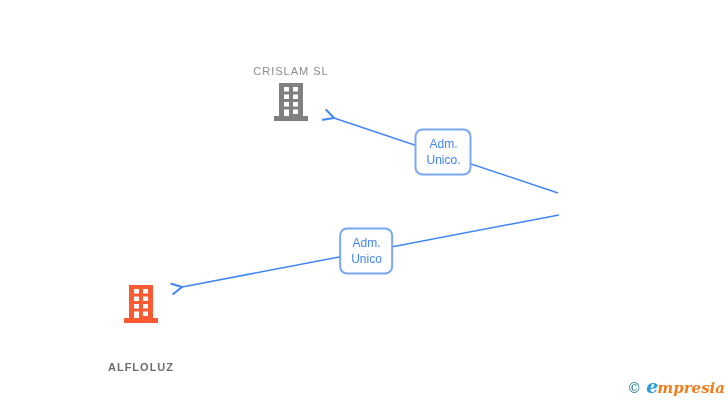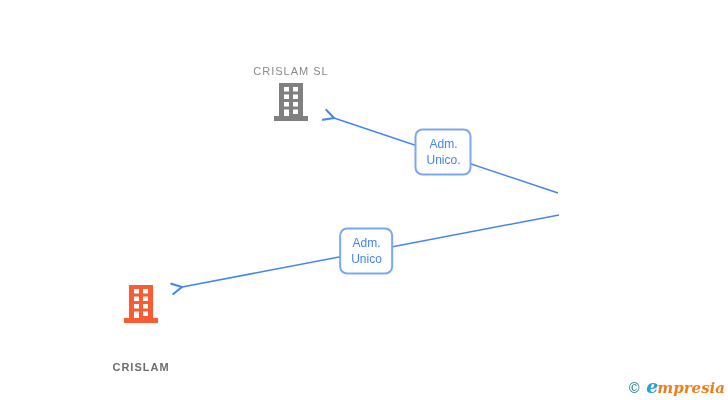--- a/index.html
+++ b/index.html
@@ -82,21 +82,21 @@
       <rect x="10" y="4" width="5" height="4.5" fill="#ffffff"></rect>
       <rect x="19" y="4" width="5" height="4.5" fill="#ffffff"></rect>
       <rect x="10" y="11.5" width="5" height="4.5" fill="#ffffff"></rect>
       <rect x="19" y="11.5" width="5" height="4.5" fill="#ffffff"></rect>
       <rect x="10" y="19" width="5" height="4.5" fill="#ffffff"></rect>
       <rect x="19" y="19" width="5" height="4.5" fill="#ffffff"></rect>
       <rect x="10" y="26.5" width="5" height="6.5" fill="#ffffff"></rect>
       <rect x="19" y="26.5" width="5" height="4.5" fill="#ffffff"></rect>
     </svg>
     <div class="company-label label-dark" style="margin-top:4px;">
-      <div>CRISLAM</div>
+      <div>ALFLOLUZ</div>
       
     </div>
   </div>
 
   <div class="brand">
     <span class="copy">©</span>
     <span><span class="e">e</span><span class="rest">mpresia</span></span>
   </div>
 
 </div>

